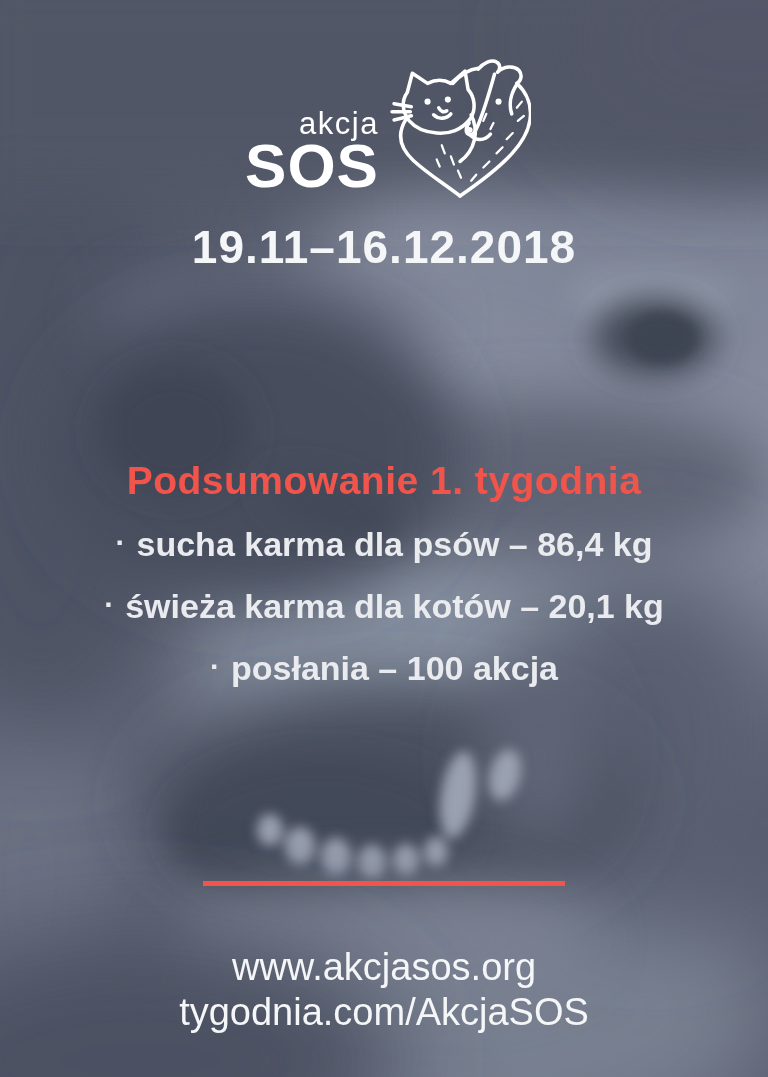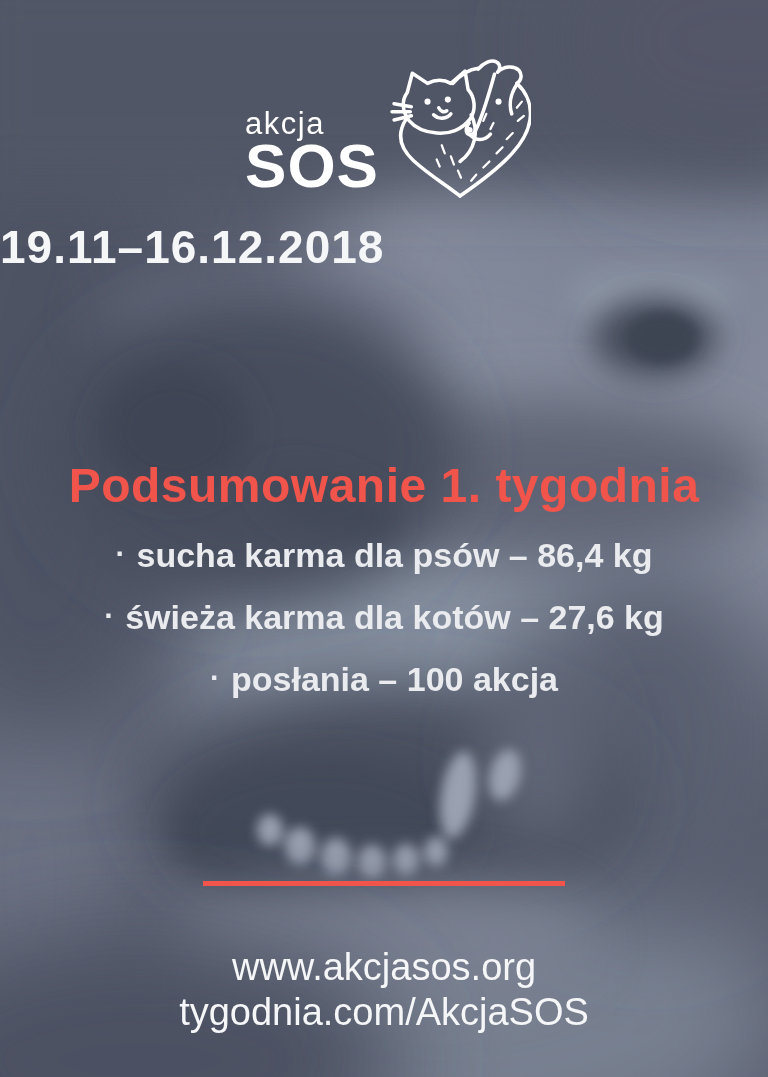--- a/index.html
+++ b/index.html
@@ -13,32 +13,32 @@
   body{margin:0;background:#2f3342;font-family:"Liberation Sans",sans-serif;}
   .poster{
     position:relative;width:768px;height:1077px;overflow:hidden;
     background:var(--background-slate);
   }
   .bg{position:absolute;inset:0;display:block;}
   .content{position:absolute;inset:0;}
 
   
   .logo{position:absolute;top:56px;left:0;right:0;display:flex;justify-content:center;align-items:flex-start;gap:10px;}
-  .logo-text{color:var(--logo-white);margin-top:52px;margin-left:8px;}
+  .logo-text{text-align:right;color:var(--logo-white);margin-top:52px;margin-left:8px;}
   .logo-akcja{font-size:31px;font-weight:400;letter-spacing:1.5px;line-height:1.0;}
   .logo-sos{font-size:62px;font-weight:700;letter-spacing:1px;line-height:0.88;}
   .logo-mark{width:142px;height:142px;flex:0 0 auto;}
 
   
-  .date{position:absolute;top:220px;left:0;width:100%;text-align:left;
+  .date{position:absolute;top:220px;left:0;width:100%;text-align:center;
     font-size:46px;font-weight:700;letter-spacing:1px;color:var(--text-bright);}
 
   
   .summary{position:absolute;top:458px;left:0;width:100%;text-align:center;}
-  .heading{margin:0 0 3px;font-size:48px;line-height:1.18;font-weight:700;color:var(--accent-red);letter-spacing:.5px;}
+  .heading{margin:0 0 3px;font-size:39px;line-height:1.18;font-weight:700;color:var(--accent-red);letter-spacing:.5px;}
   .list{list-style:none;margin:10px;padding:0;font-size:34px;line-height:60px;font-weight:700;color:var(--text-primary);}
   .bullet{display:inline-block;margin-right:11px;transform:translateY(-3px);font-size:30px;}
 
   
   .divider{position:absolute;top:881px;left:50%;transform:translateX(-50%);
     width:362px;height:5px;background:var(--accent-red);}
   .links{position:absolute;top:945px;left:0;width:100%;text-align:center;
     font-size:38px;line-height:45px;color:var(--text-bright);}
 </style>
 </head>
@@ -144,21 +144,21 @@
         </g>
       </svg>
     </header>
 
     <div class="date">19.11–16.12.2018</div>
 
     <section class="summary">
       <h1 class="heading">Podsumowanie 1. tygodnia</h1>
       <ul class="list">
         <li><span class="bullet">·</span><span>sucha karma dla psów – 86,4 kg</span></li>
-        <li><span class="bullet">·</span><span>świeża karma dla kotów – 27,6 kg</span></li>
+        <li><span class="bullet">·</span><span>świeża karma dla kotów – 20,1 kg</span></li>
         <li><span class="bullet">·</span><span>posłania – 100 akcja</span></li>
       </ul>
     </section>
 
     <footer>
       <div class="divider"></div>
       <div class="links">
         <div>www.akcjasos.org</div>
         <div>tygodnia.com/AkcjaSOS</div>
       </div>

